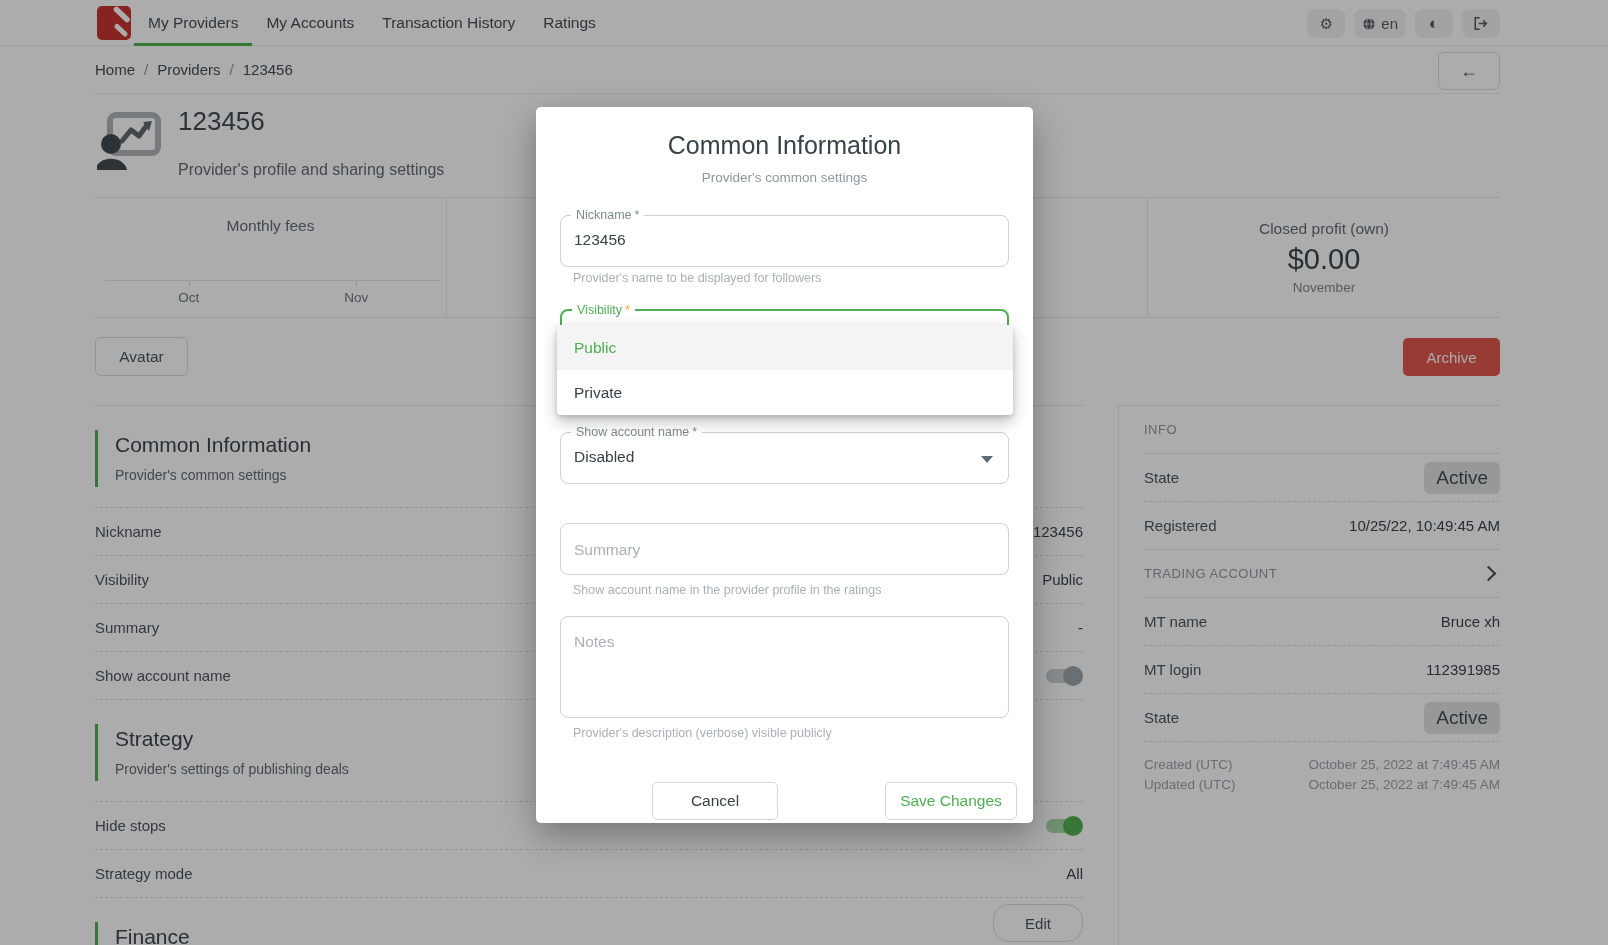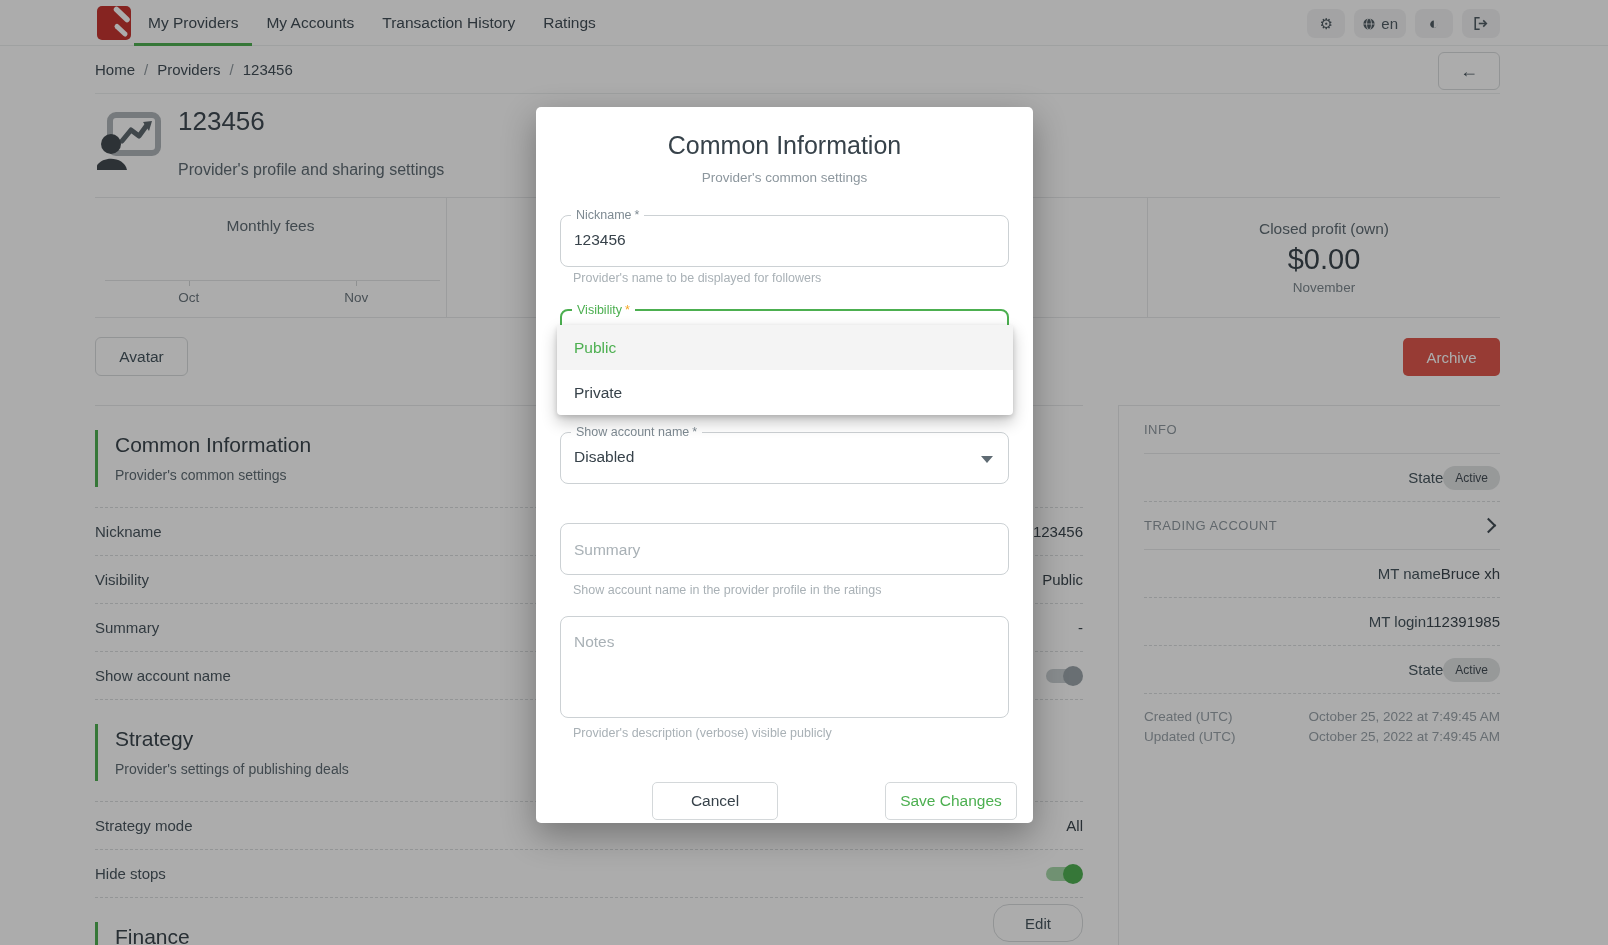--- a/index.html
+++ b/index.html
@@ -74,24 +74,24 @@
   .switch{width:34px;height:14px;border-radius:7px;position:relative;display:inline-block;margin-right:3px}
   .switch .knob{position:absolute;right:-3px;top:-3px;width:20px;height:20px;border-radius:50%}
   .switch.on{background:#a5d6a7}
   .switch.on .knob{background:#4caf50}
   .switch.off{background:#c9cfd2}
   .switch.off .knob{background:#9aa3a9}
 
   
   .sb-head{height:47px;display:flex;align-items:center;justify-content:space-between;font-size:13px;
            color:#8d979e;letter-spacing:.5px}
-  .sb-row{height:47px;display:flex;align-items:center;justify-content:flex-end;font-size:15px}
+  .sb-row{height:47px;display:flex;align-items:center;justify-content:space-between;font-size:15px}
   .bs{border-bottom:1px solid #e7e9ea}
   .bd{border-bottom:1px dashed #d9dcde}
-  .badge{background:#e0e2e3;color:#3f4a52;font-size:12px;padding:5px 12px;border-radius:12px}
+  .badge{background:#e0e2e3;color:#3f4a52;font-size:19px;padding:5px 12px;border-radius:6px}
   .chev{width:9px;height:9px;border-right:2px solid #3f4a52;border-bottom:2px solid #3f4a52;
         transform:rotate(-45deg);margin-right:6px}
   .sb-meta{padding-top:13px}
   .sb-meta-row{display:flex;justify-content:space-between;font-size:13.5px;color:#98a1a8;line-height:20px}
 
   
   .scrim{position:absolute;inset:0;background:rgba(13,13,13,.34);z-index:10}
   .modal{position:absolute;left:536px;top:107px;width:497px;height:716px;background:#fff;border-radius:5px;
          box-shadow:0 12px 34px rgba(0,0,0,.32);z-index:20}
   .m-title{position:absolute;top:24px;width:100%;text-align:center;font-size:25px;color:#37424a}
@@ -254,46 +254,50 @@
     </div>
 
     <div class="sec-head">
       <div class="shi">
         <div class="sec-title">Strategy</div>
         <div class="sec-sub">Provider's settings of publishing deals</div>
       </div>
     </div>
     <div class="rows">
       <div class="row">
-        <span class="row-label">Strategy mode</span>
-        <span class="row-value">All</span>
-      </div>
-      <div class="row">
         <span class="row-label">Hide stops</span>
         <span class="switch on">
             <span class="knob"></span>
           </span>
       </div>
+      <div class="row">
+        <span class="row-label">Strategy mode</span>
+        <span class="row-value">All</span>
+      </div>
     </div>
 
     <div class="finance">
       <div class="shi">
         <div class="sec-title">Finance</div>
       </div>
       <button class="edit-btn">Edit</button>
     </div>
   </div>
 
   <aside class="sidebar">
     <div class="sb-head bs">
       <span>INFO</span>
     </div>
     <div class="sb-row bd">
       <span>State</span>
       <span class="badge">Active</span>
+    </div>
+    <div class="sb-row bs">
+      <span>Registered</span>
+      <span class="row-value">10/25/22, 10:49:45 AM</span>
     </div>
     <div class="sb-head bs">
       <span>TRADING ACCOUNT</span>
       <span class="chev"></span>
     </div>
     <div class="sb-row bd">
       <span>MT name</span>
       <span class="row-value">Bruce xh</span>
     </div>
     <div class="sb-row bd">

